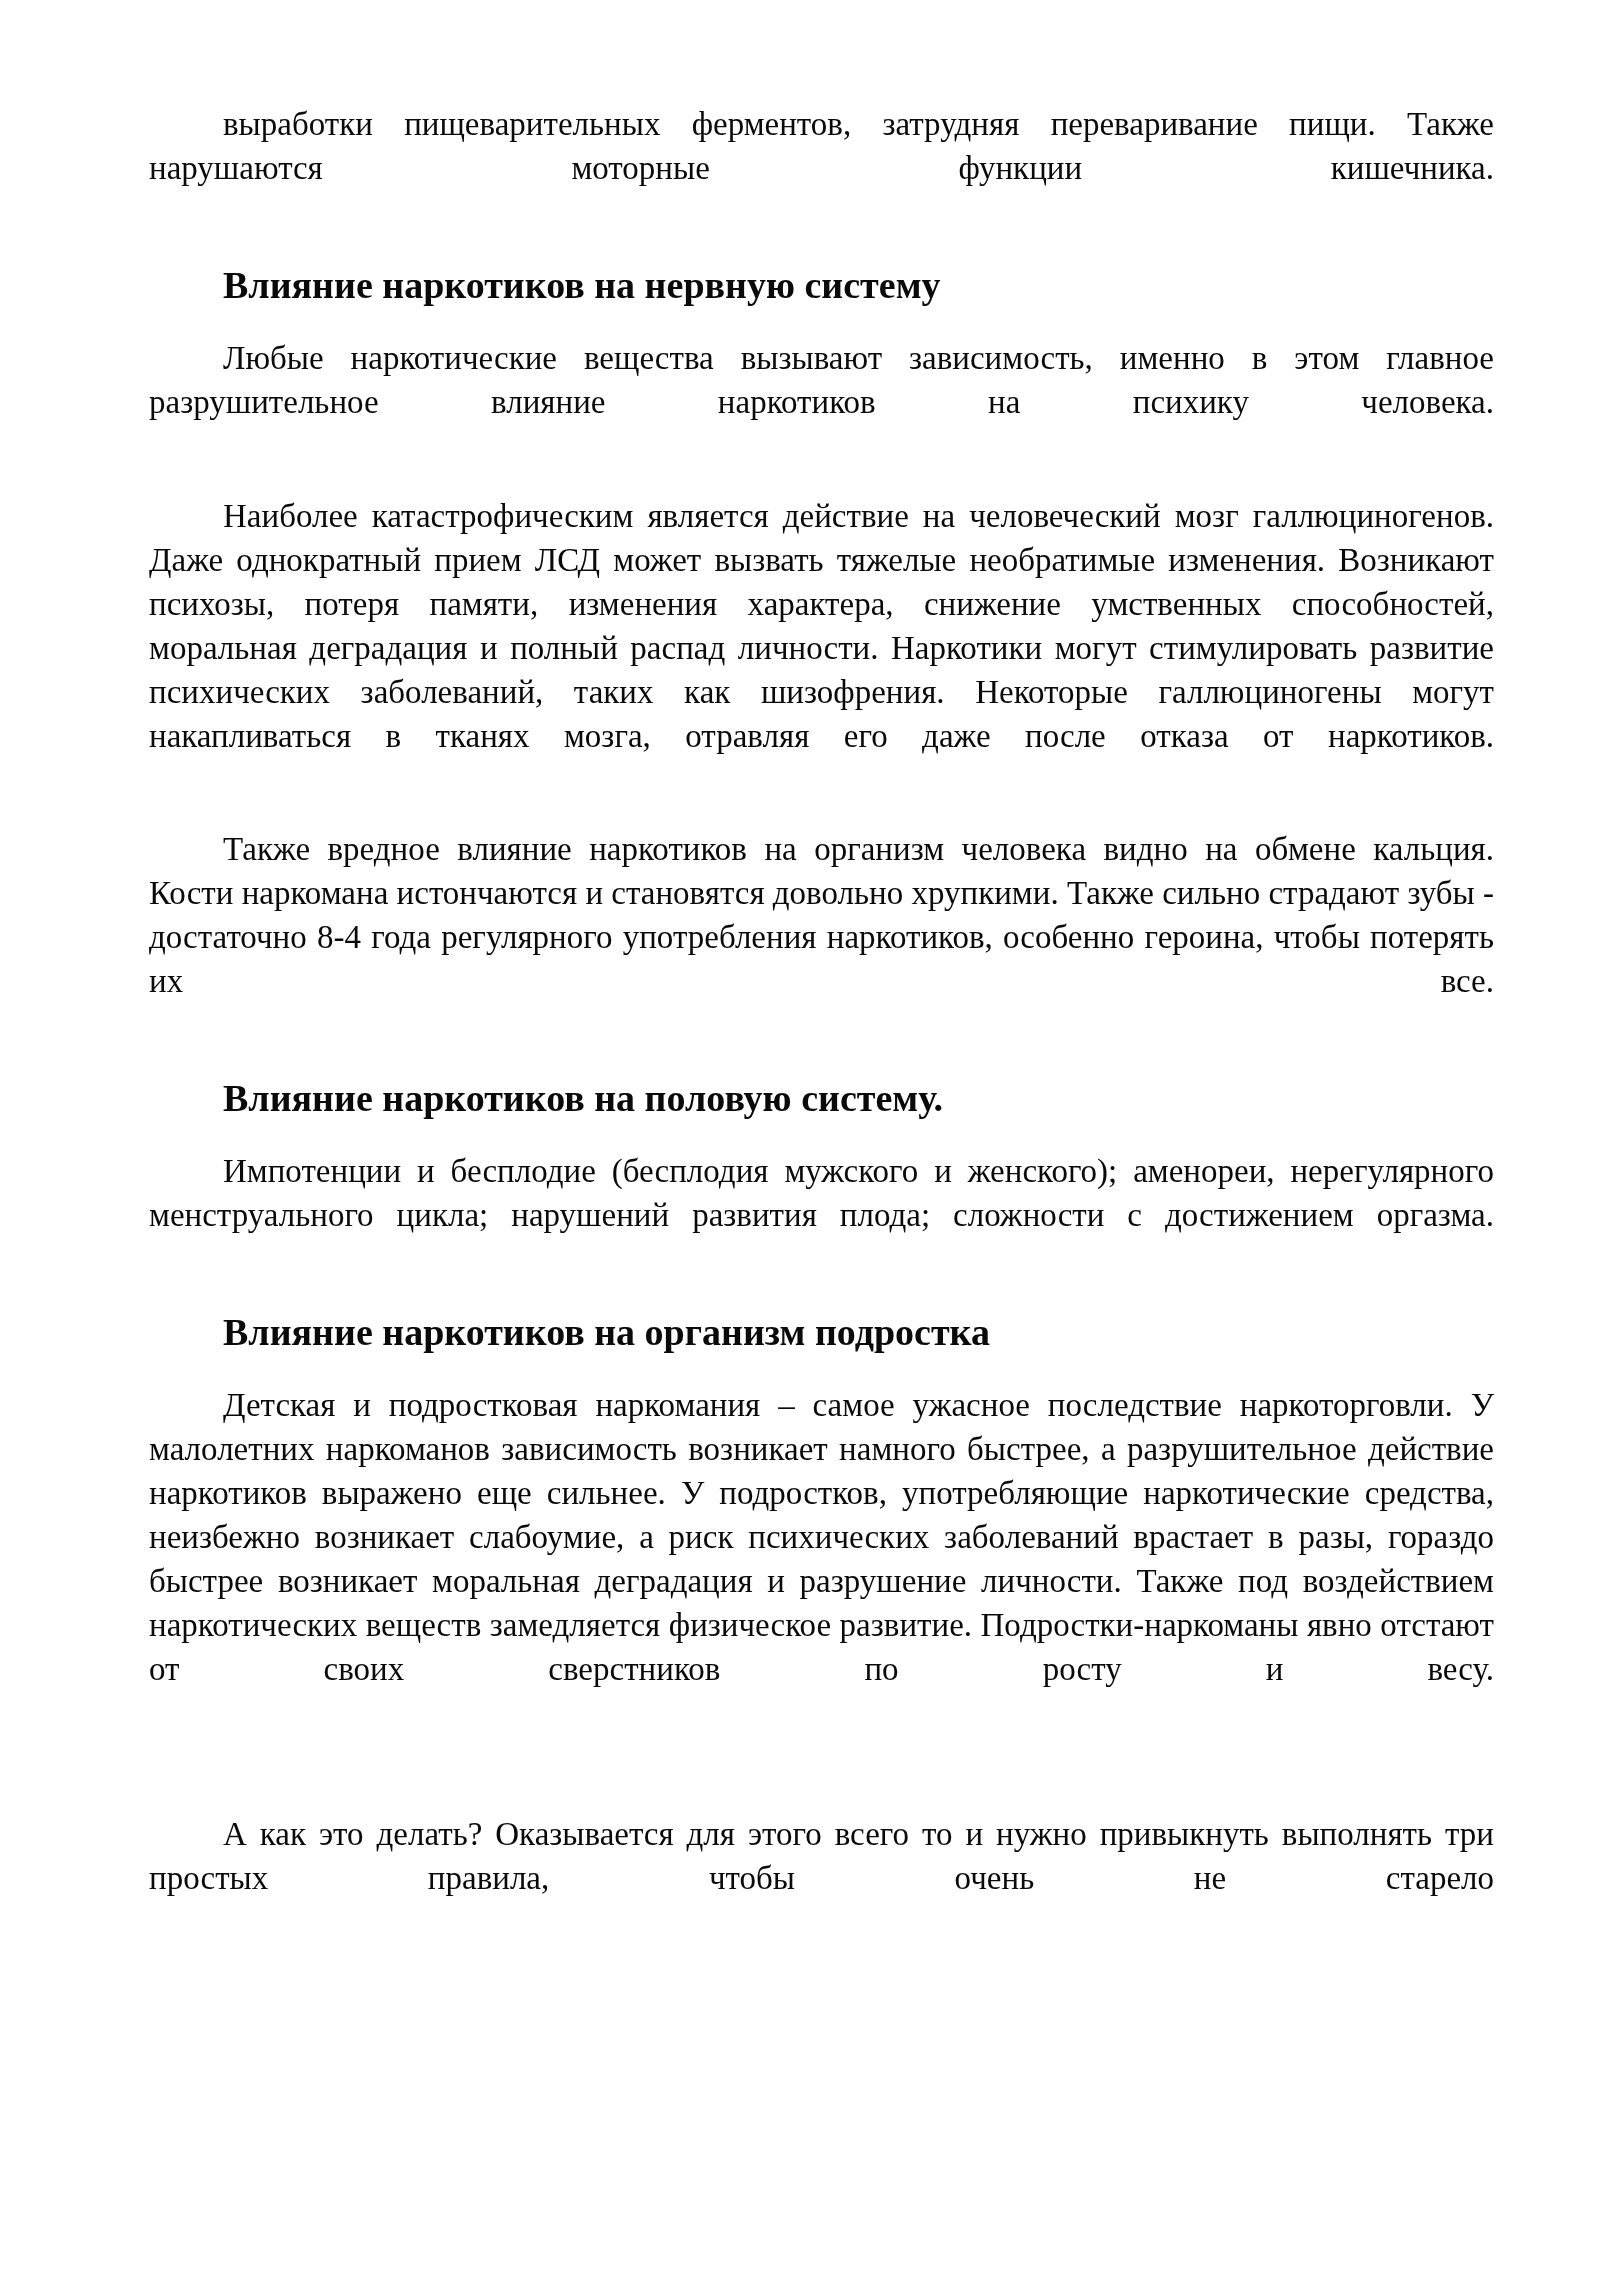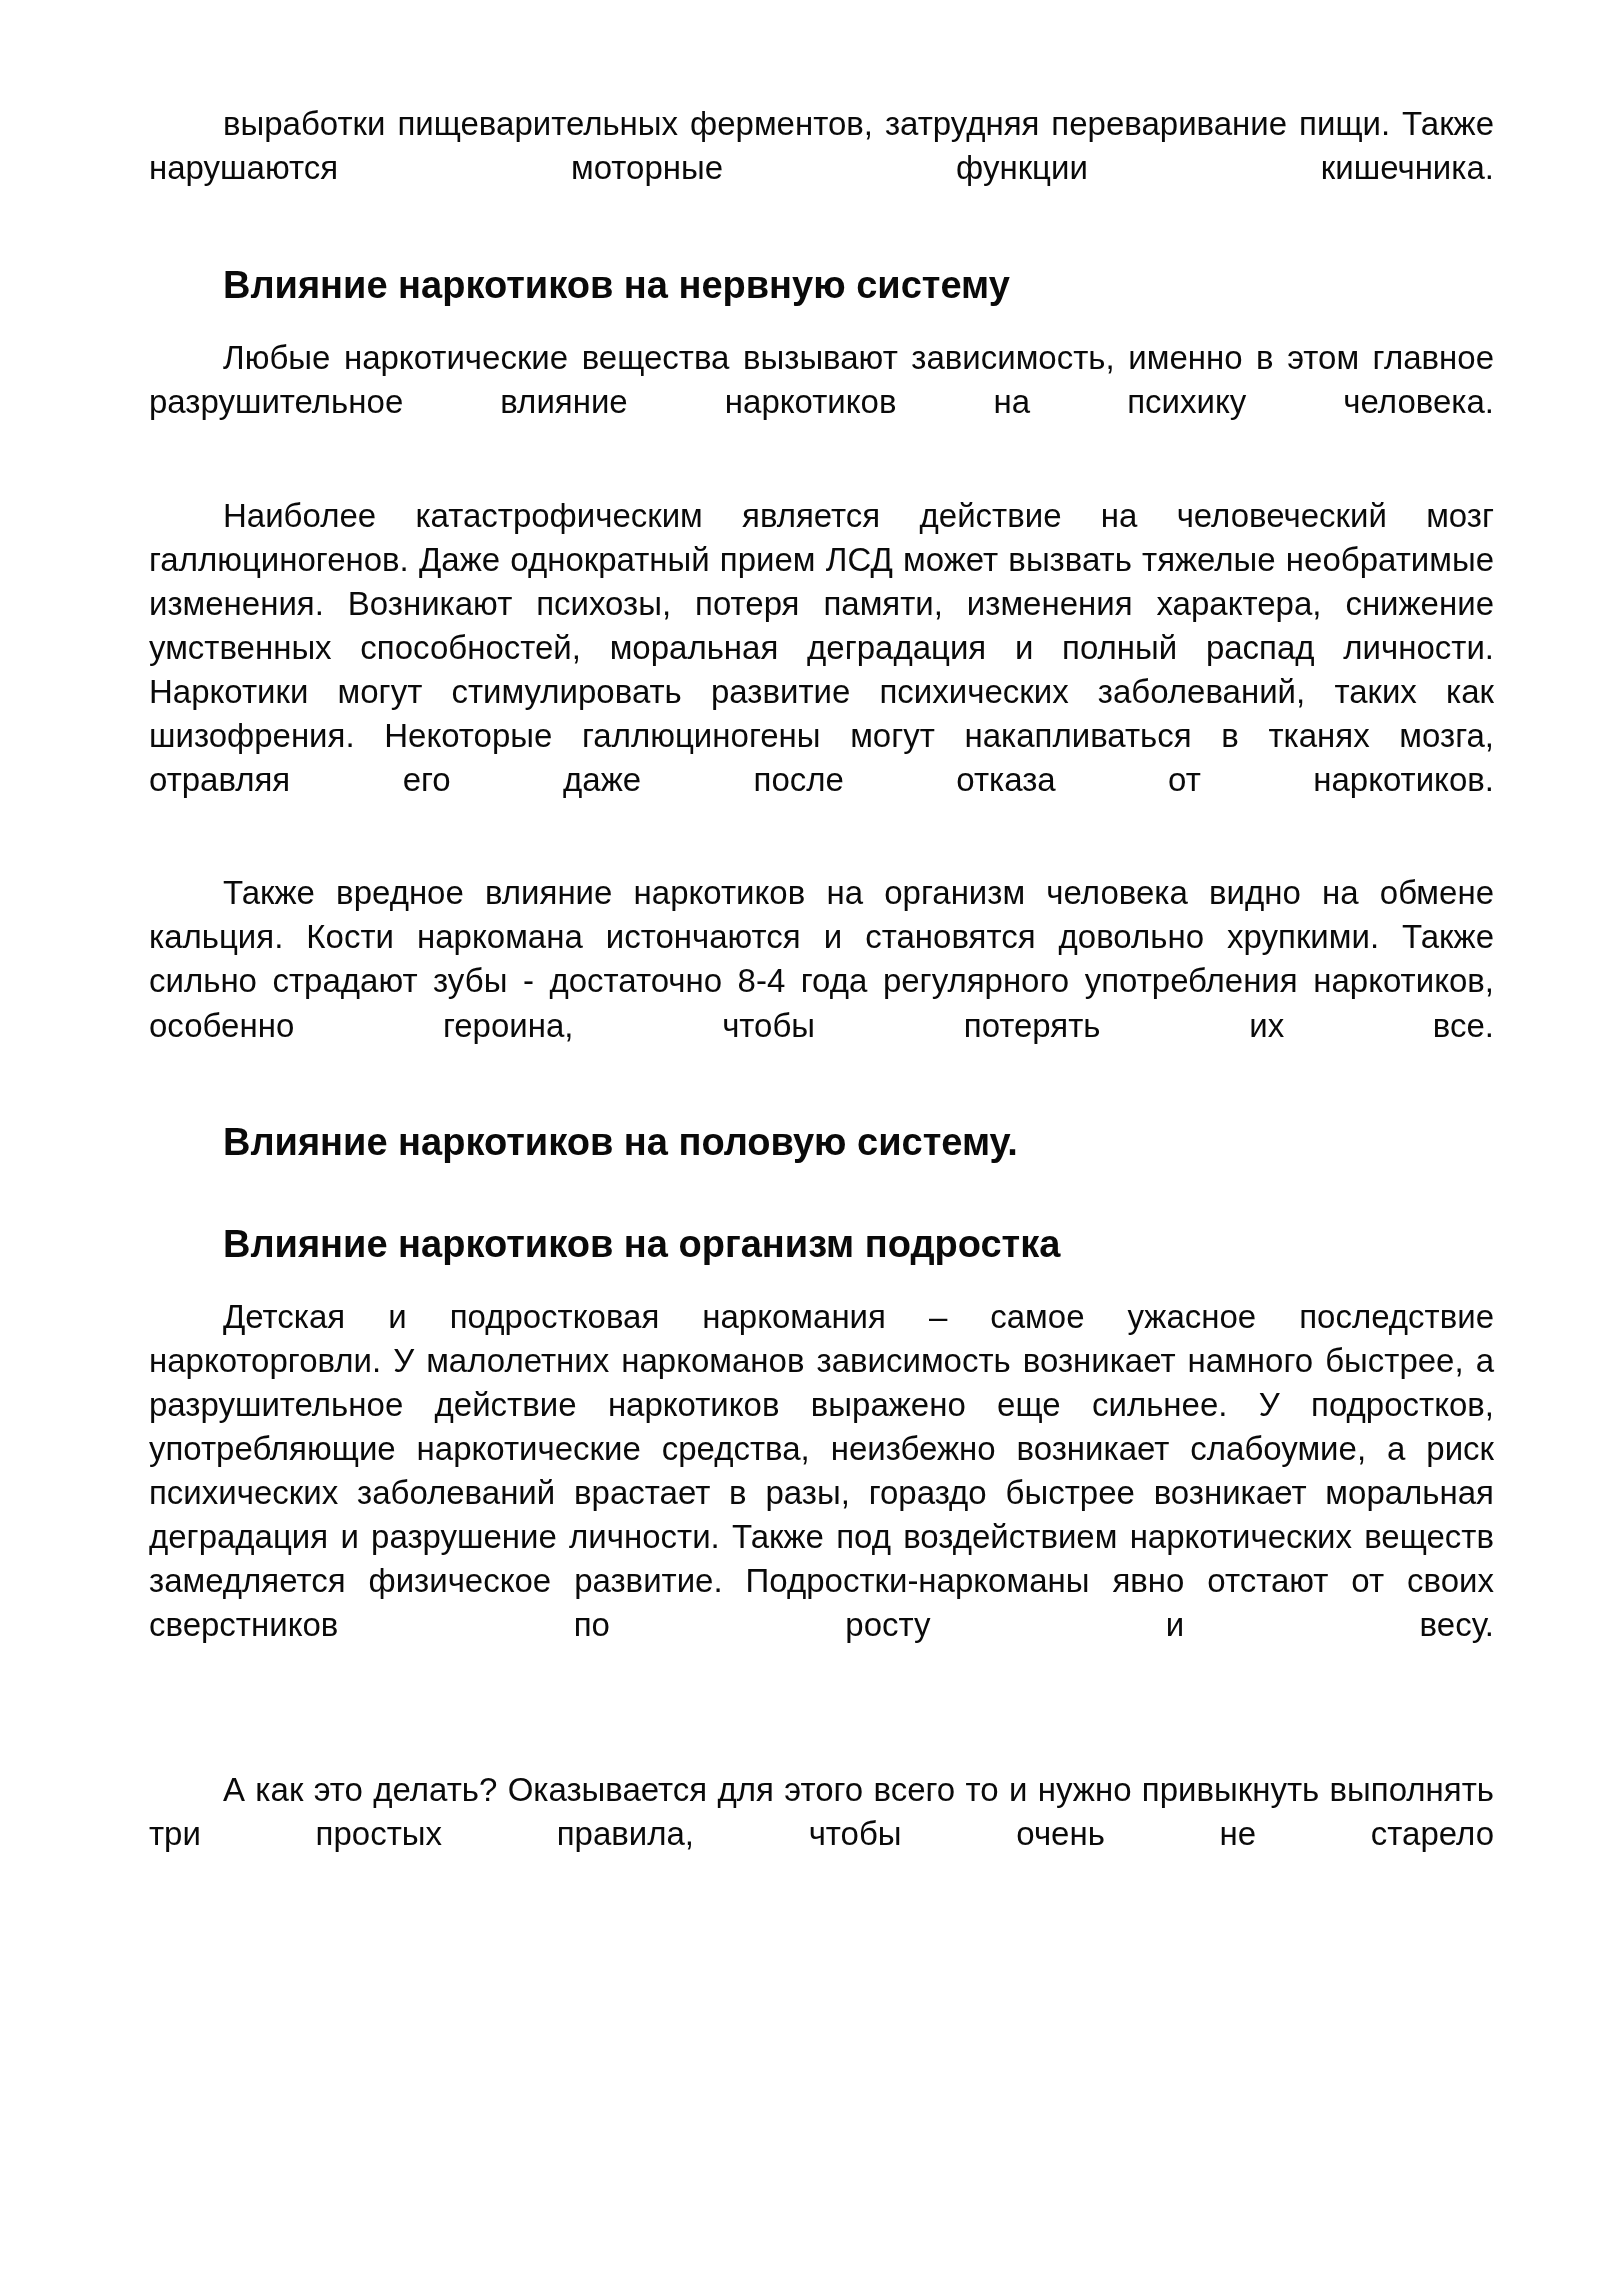--- a/index.html
+++ b/index.html
@@ -15,21 +15,21 @@
     margin: 0 auto;
     background: #ffffff;
     box-sizing: border-box;
     overflow: hidden;
   }
   .content {
     position: absolute;
     left: 149px;
     top: 102px;
     width: 1345px;
-    font-family: Liberation Sans, sans-serif;
+    font-family: Liberation Serif, serif;
     font-size: 33px;
     line-height: 1.335;
     color: #0a0a0a;
     -webkit-font-smoothing: antialiased;
   }
   p.para {
     margin: 0 0 0 0;
     text-align: justify;
     text-justify: inter-word;
     text-indent: 74px;
@@ -74,20 +74,21 @@
     <div class="gap-md"></div>
 
     <p class="para">Также вредное влияние наркотиков на организм человека видно на обмене кальция. Кости наркомана истончаются и становятся довольно хрупкими. Также сильно страдают зубы - достаточно 8-4 года регулярного употребления наркотиков, особенно героина, чтобы потерять их все.</p>
 
     <div class="gap-md"></div>
 
     <h2 class="heading">Влияние наркотиков на половую систему.</h2>
 
     <div class="gap-md"></div>
 
+    <p class="para">Импотенции и бесплодие (бесплодия мужского и женского); аменореи, нерегулярного менструального цикла; нарушений развития плода; сложности с достижением оргазма.</p>
 
     <div class="gap-md"></div>
 
     <h2 class="heading">Влияние наркотиков на организм подростка</h2>
 
     <div class="gap-md"></div>
 
     <p class="para">Детская и подростковая наркомания – самое ужасное последствие наркоторговли. У малолетних наркоманов зависимость возникает намного быстрее, а разрушительное действие наркотиков выражено еще сильнее. У подростков, употребляющие наркотические средства, неизбежно возникает слабоумие, а риск психических заболеваний врастает в разы, гораздо быстрее возникает моральная деградация и разрушение личности. Также под воздействием наркотических веществ замедляется физическое развитие. Подростки-наркоманы явно отстают от своих сверстников по росту и весу.</p>
 
     <div class="gap-md"></div>

